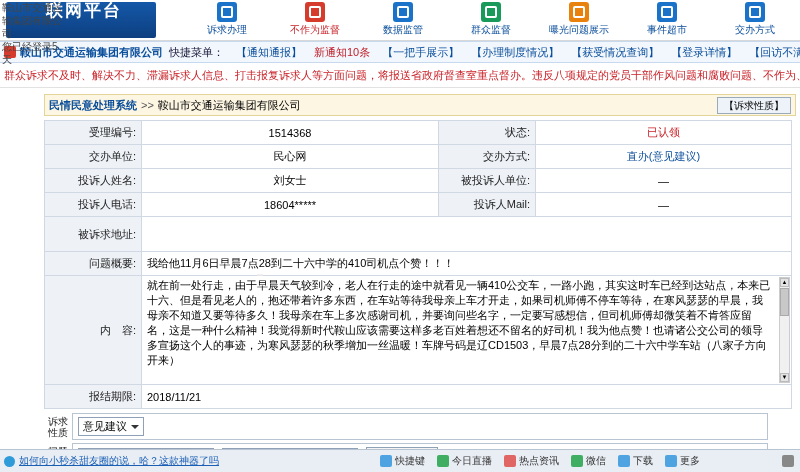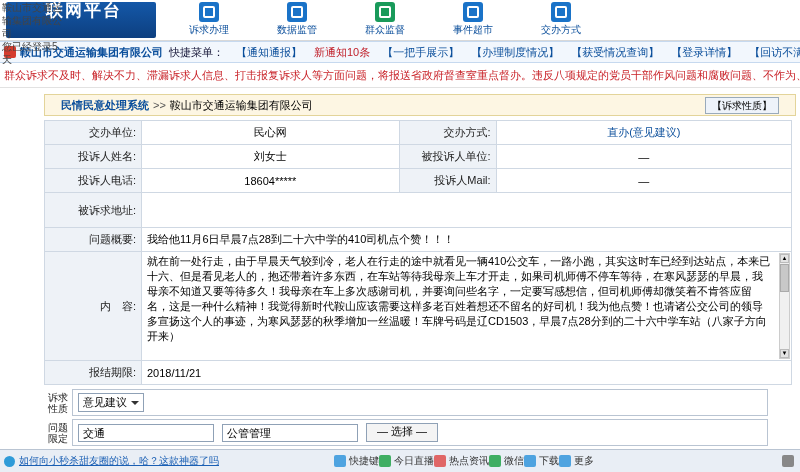--- a/index.html
+++ b/index.html
@@ -5,21 +5,21 @@
   html,body{margin:0;padding:0;}
   body{width:800px;height:472px;overflow:hidden;background:#ffffff;
        font-family:"Liberation Sans","DejaVu Sans",sans-serif;font-size:11px;color:#000;}
   
   .banner{position:relative;height:40px;background:#ffffff;border-bottom:1px solid #d8d8d8;}
   .logo{position:absolute;left:6px;top:2px;width:150px;height:36px;
         background:linear-gradient(180deg,#1458a8,#0d3f80);border-radius:2px;
         color:#fff;display:flex;flex-direction:row;justify-content:center;padding-left:6px;box-sizing:border-box;}
   .logo .cn{font-size:17px;font-weight:bold;letter-spacing:2px;line-height:17px;}
   .logo .en{font-size:8px;color:#bcd6f2;line-height:11px;letter-spacing:1px;}
-  .navicons{position:absolute;left:172px;top:2px;display:flex;gap:14px;align-items:flex-start;}
+  .navicons{position:absolute;left:190px;top:2px;display:flex;gap:14px;align-items:flex-start;}
   .navicon{width:74px;text-align:center;color:#0a4e9b;font-size:10px;}
   .navicon .ic{display:block;margin:0 auto 1px;width:20px;height:20px;border-radius:3px;
      background:#1a73c8;position:relative;}
   .navicon .ic::after{content:"";position:absolute;left:4px;top:4px;width:12px;height:12px;
      border:2px solid #fff;border-radius:2px;box-sizing:border-box;}
   .navicon.red .ic{background:#d53c2e;}
   .navicon.org .ic{background:#e8820c;}
   .navicon.grn .ic{background:#199a5a;}
   .contact{position:absolute;right:6px;top:1px;text-align:right;font-size:10px;color:#333;line-height:14px;}
   .contact a{color:#0a4e9b;text-decoration:underline;}
@@ -33,21 +33,21 @@
   .menubar .org{color:#0a4e9b;font-weight:bold;white-space:nowrap;}
   .menuitem{padding:0 6px;white-space:nowrap;color:#113;}
   .menuitem.blue{color:#0a4e9b;font-family:Liberation Serif, serif;}
   .menuitem.red{color:#c0202a;}
   
   .notice{height:24px;line-height:24px;background:#fff;color:#c81f25;font-size:11px;
           padding:0 4px;overflow:hidden;white-space:nowrap;border-bottom:1px solid #e2e2e2;}
   
   .page{position:relative;padding:4px 0 0 0;background:#fff;}
   .sysbar{margin:2px 4px 0 44px;background:#fdf6e3;border:1px solid #e3d49a;height:20px;
-          display:flex;align-items:center;padding:0 16px;font-size:11px;}
+          display:flex;align-items:center;padding:0 4px;font-size:11px;}
   .sysbar .title{color:#0a4e9b;font-weight:bold;}
   .sysbar .sep{margin:0 4px;color:#555;}
   .sysbar .back{margin-left:auto;border:1px solid #9ab;background:#eef3fa;padding:0 6px;line-height:15px;font-size:10px;}
   table.form{margin:4px 4px 0 44px;width:748px;border-collapse:collapse;background:#fff;}
   table.form td{border:1px solid #cfd8e3;padding:2px 5px;font-size:11px;vertical-align:middle;height:19px;}
   td.lbl{background:#eef2f7;text-align:right;white-space:nowrap;width:86px;color:#222;}
   td.val{background:#ffffff;}
   td.val.center{text-align:center;}
   .red{color:#c81f25;}
   .blue{color:#0a4e9b;}
@@ -69,21 +69,21 @@
   .sel::after{content:"";position:absolute;right:4px;top:7px;border-left:4px solid transparent;
      border-right:4px solid transparent;border-top:4px solid #333;}
   .txt{border:1px solid #8fa1b6;background:#fff;height:16px;line-height:16px;padding:0 4px;font-size:11px;}
   .btn{border:1px solid #8fa1b6;background:#f4f4f4;height:17px;line-height:15px;padding:0 10px;font-size:11px;}
   
   .taskbar{position:absolute;left:0;bottom:0;width:800px;height:22px;background:#e9eef5;
            border-top:1px solid #b9c4d2;display:flex;align-items:center;font-size:10px;color:#333;}
   .tb-left{display:flex;align-items:center;gap:4px;padding-left:4px;width:330px;}
   .tb-left .dot{width:11px;height:11px;border-radius:50%;background:#2f9bd8;flex:none;}
   .tb-left a{color:#1a5fb4;text-decoration:underline;}
-  .tb-mid{display:flex;align-items:center;}
+  .tb-mid{display:flex;align-items:center;gap:12px;margin-left:46px;}
   .tb-item{display:flex;align-items:center;gap:3px;white-space:nowrap;}
   .tb-item .gi{width:12px;height:12px;border-radius:2px;background:#4ea3e0;flex:none;}
   .tb-item .gi.g{background:#3fae63;}
   .tb-item .gi.r{background:#e06666;}
   .tb-right{margin-left:auto;display:flex;align-items:center;gap:10px;padding-right:6px;}
   .underline-link{color:#1a5fb4;text-decoration:underline;}
 </style>
 </head>
 <body>
 
@@ -95,27 +95,35 @@
   <div class="metastrip">
     <div>鞍山市交通运输集团有限公司</div>
     <div>您已经登录5天</div>
   </div>
 
   <div class="navicons">
     <div class="navicon blue">
       <span class="ic"></span>
       <span>诉求办理</span>
     </div>
+    <div class="navicon red">
+      <span class="ic"></span>
+      <span>不作为监督</span>
+    </div>
     <div class="navicon blue">
       <span class="ic"></span>
       <span>数据监管</span>
     </div>
     <div class="navicon grn">
       <span class="ic"></span>
       <span>群众监督</span>
+    </div>
+    <div class="navicon org">
+      <span class="ic"></span>
+      <span>曝光问题展示</span>
     </div>
     <div class="navicon blue">
       <span class="ic"></span>
       <span>事件超市</span>
     </div>
     <div class="navicon blue">
       <span class="ic"></span>
       <span>交办方式</span>
     </div>
 
@@ -145,20 +153,26 @@
     <span class="title">民情民意处理系统</span>
     <span class="sep">&gt;&gt;</span>
     <span>鞍山市交通运输集团有限公司</span>
     <span class="back">【诉求性质】</span>
   </div>
 
   <div class="watermark">中</div>
 
   <table class="form">
     <tbody>
+        <tr>
+      <td class="lbl">受理编号:</td>
+      <td class="val center" style="width:286px">1514368</td>
+      <td class="lbl">状态:</td>
+      <td class="val center red">已认领</td>
+    </tr>
     <tr>
       <td class="lbl">交办单位:</td>
       <td class="val center">民心网</td>
       <td class="lbl">交办方式:</td>
       <td class="val center blue">直办(意见建议)</td>
     </tr>
     <tr>
       <td class="lbl">投诉人姓名:</td>
       <td class="val center">刘女士</td>
       <td class="lbl">被投诉人单位:</td>

